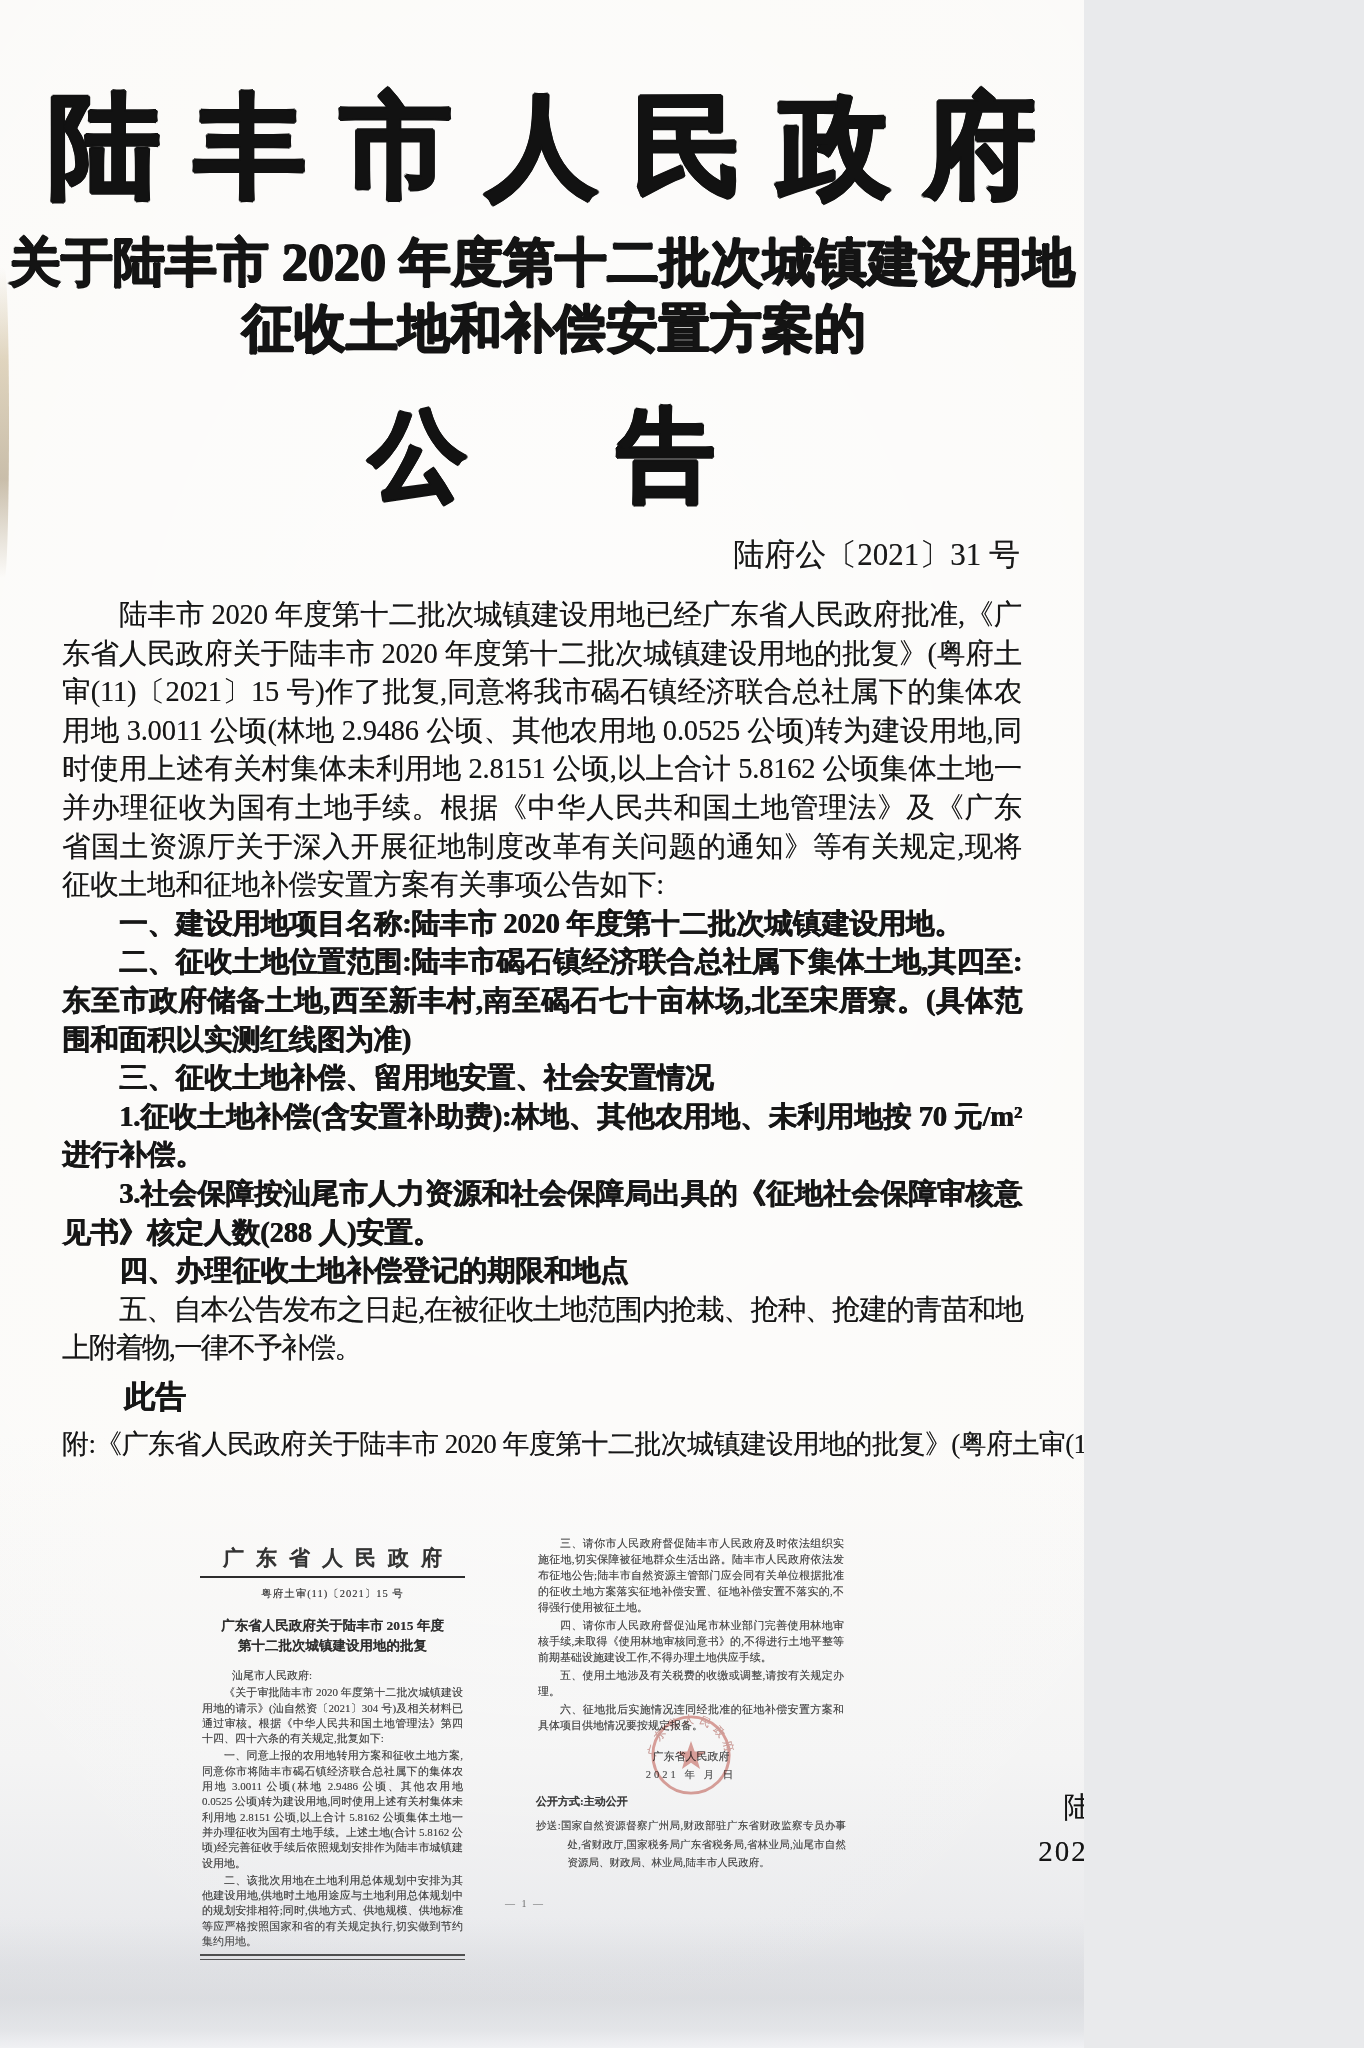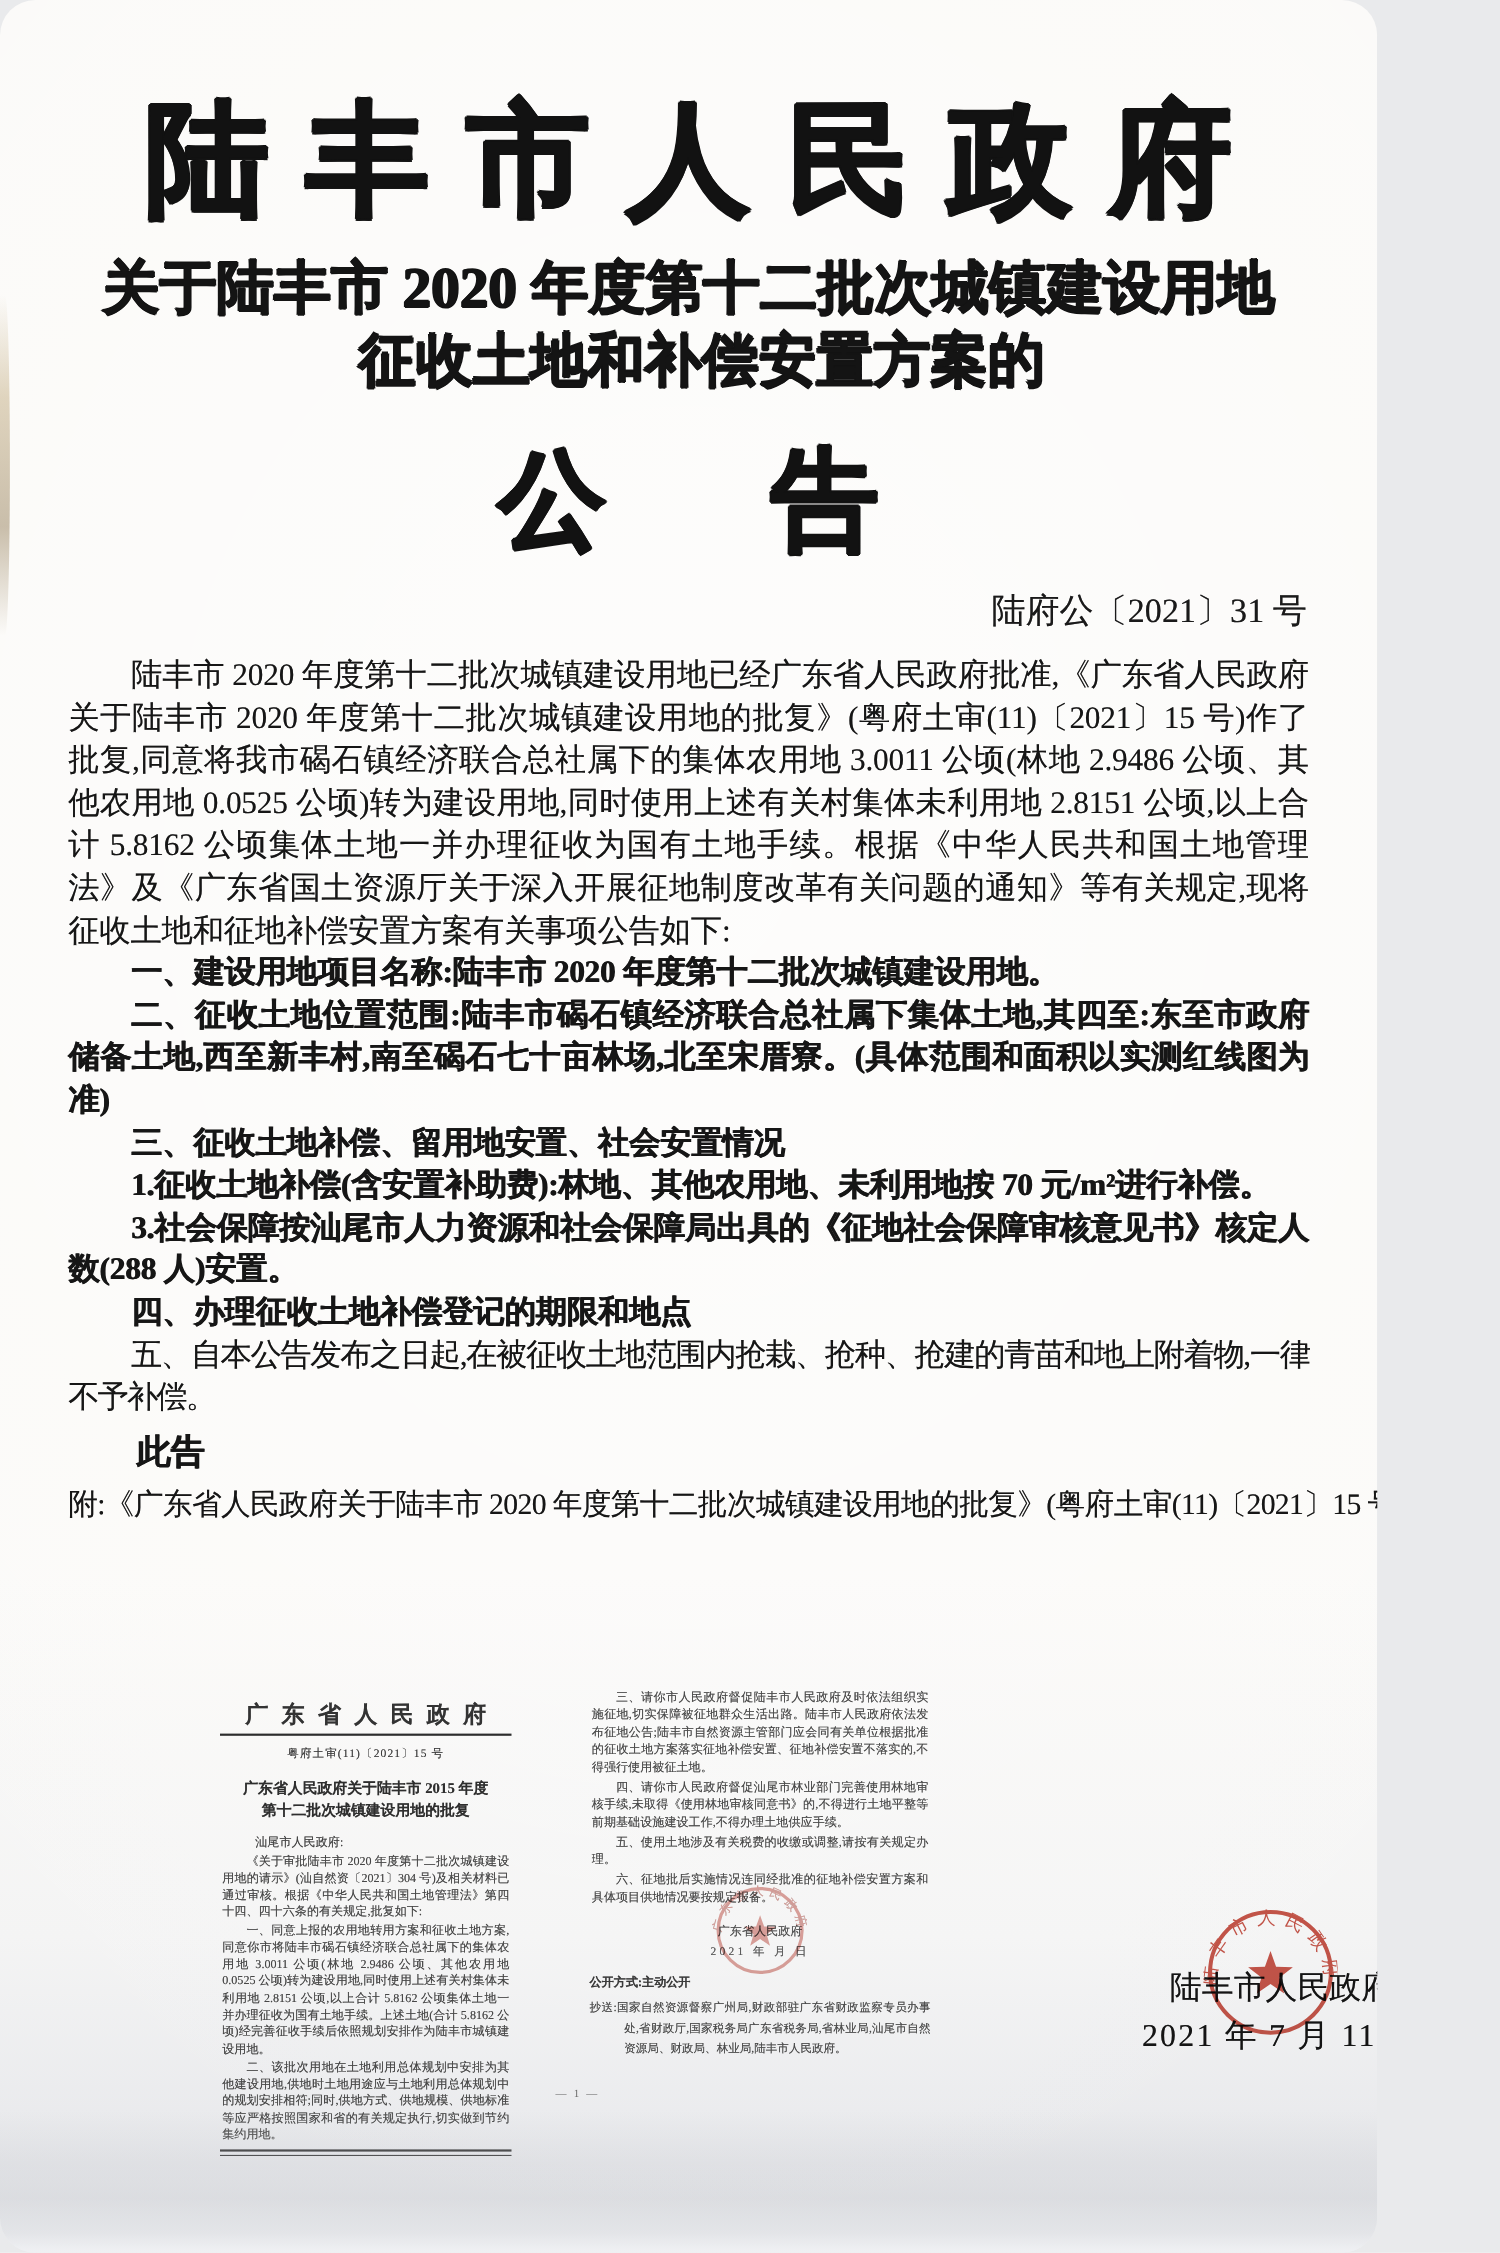--- a/index.html
+++ b/index.html
@@ -2,26 +2,25 @@
 <html lang="zh"><head>
 <meta charset="utf-8">
 <style>
   html,body{margin:0;padding:0;}
   body{
     width:1364px;height:2048px;
     background:#e9eaec;
     font-family:"Liberation Serif","DejaVu Serif",serif;
   }
   .page{
-    position:relative;width:1252px;height:2048px;overflow:hidden;
+    position:relative;width:1084px;height:2048px;overflow:hidden;
     background:
       radial-gradient(ellipse 120% 90% at 50% 38%, rgba(255,255,255,.55), rgba(255,255,255,0) 70%),
       linear-gradient(180deg,#fbfaf8 0%,#fbfaf8 70%,#f4f4f4 86%,#e7e8eb 96%,#f0f1f3 100%);
     color:#161616;
-    border-radius:32px;
   }
   
   .edge-artifact{
     position:absolute;left:0;top:268px;width:9px;height:310px;
     background:linear-gradient(180deg,rgba(189,165,118,0) 0%,rgba(189,165,118,.45) 30%,rgba(151,129,92,.5) 68%,rgba(189,165,118,0) 100%);
     border-radius:0 60% 60% 0;
   }
   .bottom-shade{
     position:absolute;left:0;right:0;bottom:0;height:130px;
     background:linear-gradient(180deg,rgba(205,207,212,0) 0%,rgba(201,203,208,.45) 62%,rgba(218,220,224,.55) 86%,rgba(240,241,244,.9) 100%);

